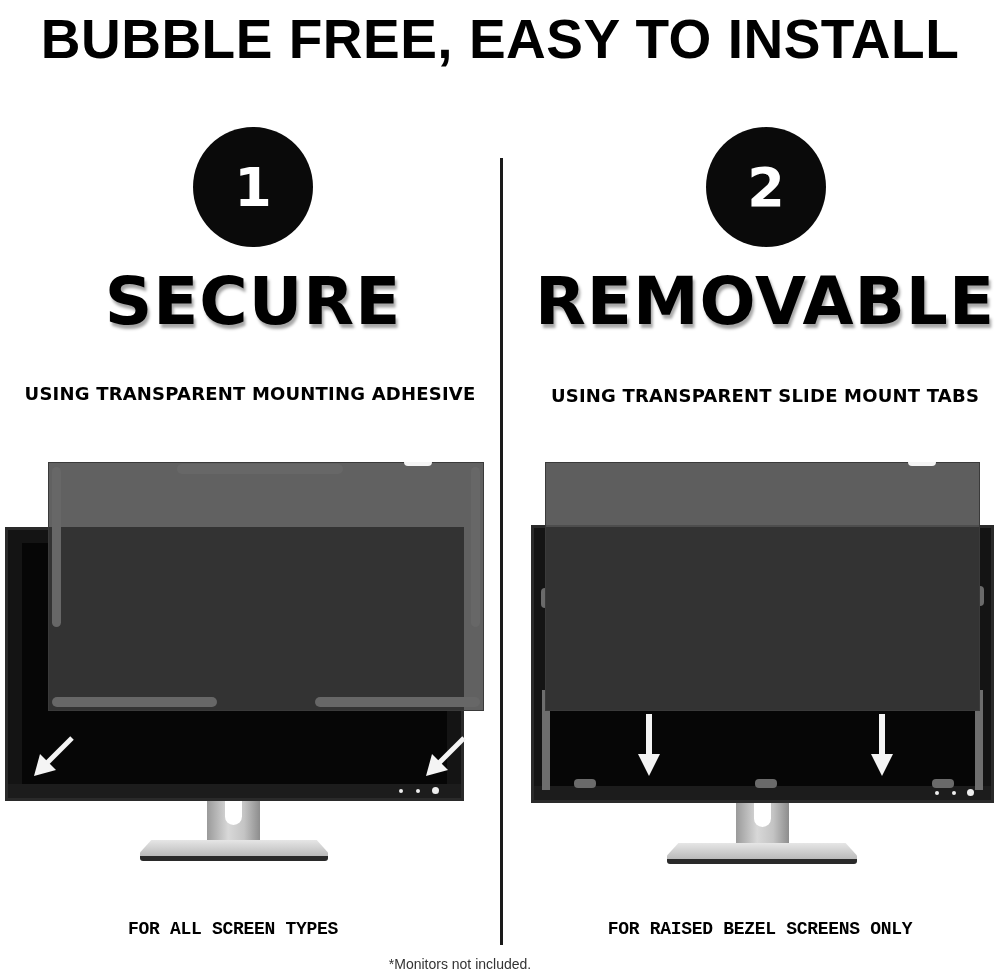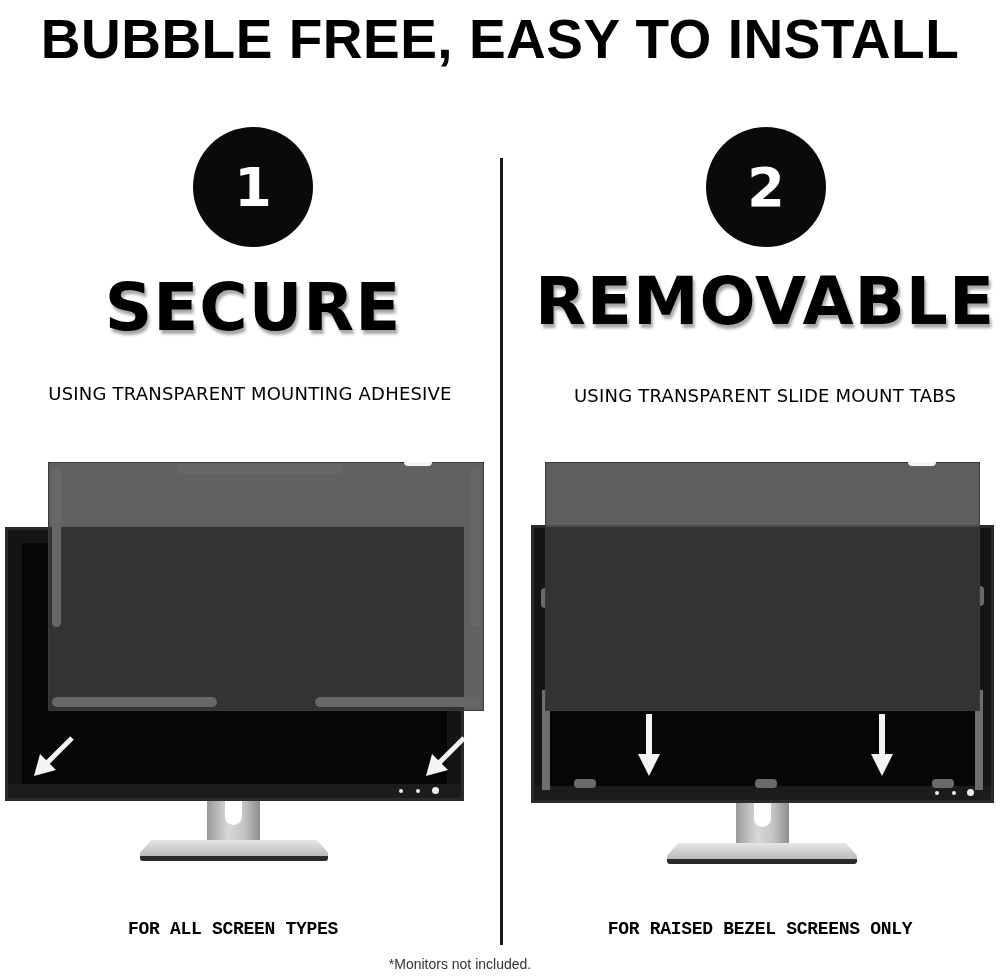--- a/index.html
+++ b/index.html
@@ -7,21 +7,21 @@
   .abs { position: absolute; }
 
   .main-title { left: 0; top: 6px; width: 1000px; text-align: center; font-family: "Liberation Sans", sans-serif; font-weight: 700; font-size: 55px; letter-spacing: 0.5px; line-height: 66px; transform: scaleX(1.0); white-space: nowrap; }
 
   .divider { left: 500px; top: 158px; width: 3px; height: 787px; background: #1a1a1a; }
 
   .step-circle { width: 120px; height: 120px; border-radius: 50%; background: #0a0a0a; color: #fff; display: flex; align-items: center; justify-content: center; font-family: "DejaVu Sans", sans-serif; font-weight: 700; font-size: 54px; }
 
   .heading { text-align: center; font-family: "DejaVu Sans", sans-serif; font-weight: 700; font-size: 66px; letter-spacing: 1px; line-height: 76px; text-shadow: 2px 4px 3px rgba(0,0,0,0.35); white-space: nowrap; }
 
-  .subtitle { text-align: center; font-family: "DejaVu Sans", sans-serif; font-weight: 400; font-size: 18px; line-height: 22px; letter-spacing: 0.2px; white-space: nowrap; }
+  .subtitle { text-align: center; font-family: "DejaVu Sans", sans-serif; font-weight: 700; font-size: 18px; line-height: 22px; letter-spacing: 0.2px; white-space: nowrap; }
 
   .bottom-label { text-align: center; font-family: Liberation Mono, monospace; font-weight: 700; font-size: 18px; line-height: 22px; letter-spacing: -0.3px; white-space: nowrap; }
 
   .footnote { left: 0; top: 956px; width: 920px; text-align: center; font-family: "Liberation Sans", sans-serif; font-size: 14px; color: #333; }
 
   
   .bezel { background: #141414; border: 3px solid #2a2a2a; box-sizing: border-box; }
   .bezel-inner { position: absolute; background: #060606; }
   .bezel-bottom { position: absolute; background: #1c1c1c; }
   .filter { background: rgba(85,85,85,0.93); border: 1px solid #3a3a3a; box-sizing: border-box; }
@@ -41,21 +41,21 @@
 <body>
 
 <div class="abs main-title">BUBBLE FREE, EASY TO INSTALL</div>
 
 <div class="abs divider"></div>
 
 <section>
   <div class="abs step-circle" style="left:193px; top:127px;">
     <span>1</span>
   </div>
-  <div class="abs heading" style="left:0; top:264px; width:506px;margin-top:6px;">SECURE</div>
+  <div class="abs heading" style="left:0; top:264px; width:506px;">SECURE</div>
   <div class="abs subtitle" style="left:0; top:383px; width:500px;">USING TRANSPARENT MOUNTING ADHESIVE</div>
 
   <div>
 
     <div class="abs bezel" style="left:5px; top:527px; width:459px; height:274px;">
       <div class="bezel-inner" style="left:14px; top:13px; right:14px; bottom:14px;"></div>
       <div class="bezel-bottom" style="left:0; right:0; bottom:0; height:14px;"></div>
       <span class="led" style="right:58px; bottom:5px;"></span>
       <span class="led" style="right:41px; bottom:5px;"></span>
       <span class="led big" style="right:22px; bottom:4px;"></span>

